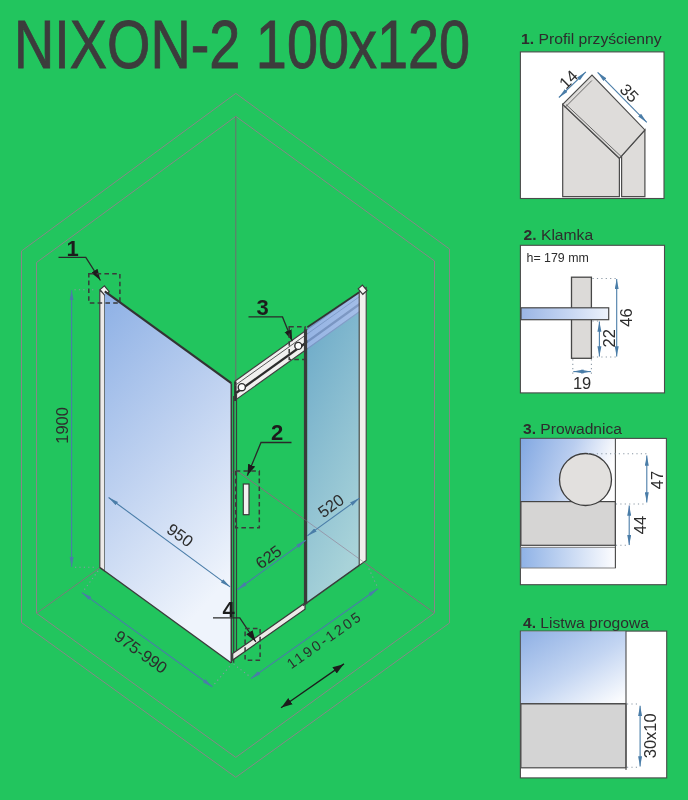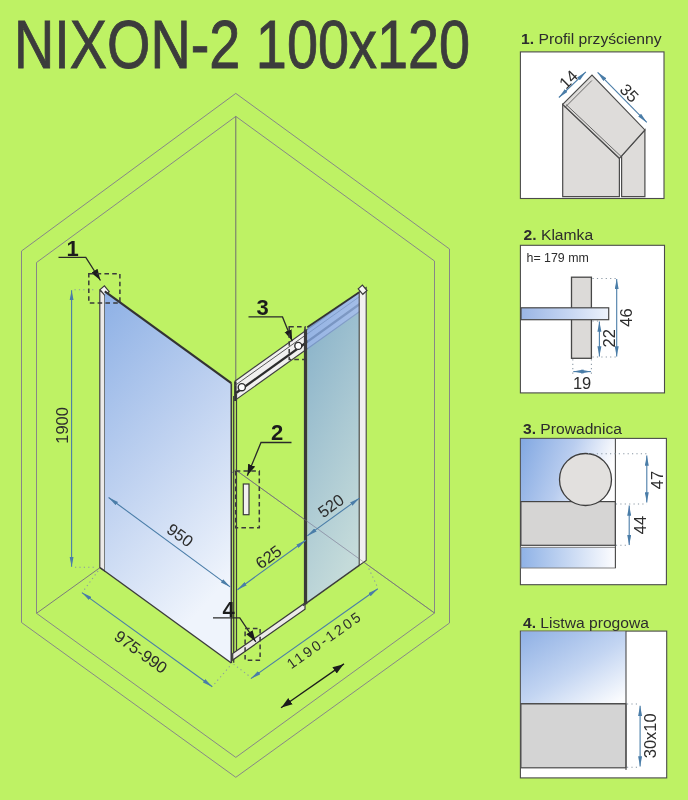--- a/index.html
+++ b/index.html
@@ -1,16 +1,16 @@
 <!DOCTYPE html>
 <html><head>
 <meta charset="utf-8">
 <style>
 html,body{margin:0;padding:0;background:#ffffff;}
-#page{position:relative;width:688px;height:800px;background:#bef264;overflow:hidden;
+#page{position:relative;width:688px;height:800px;background:#22c55e;overflow:hidden;
 font-family:"Liberation Sans", sans-serif;}
 svg{position:absolute;top:0;left:0;}
 text{font-family:"Liberation Sans", sans-serif;}
 </style>
 </head>
 <body>
 <div id="page">
 <svg width="688" height="800" viewBox="0 0 688 800">
 <defs>
 <marker id="da" viewBox="0 -2.2 10.5 4.4" refX="10.2" refY="0" markerWidth="10.5" markerHeight="4.4" orient="auto-start-reverse" markerUnits="userSpaceOnUse">

